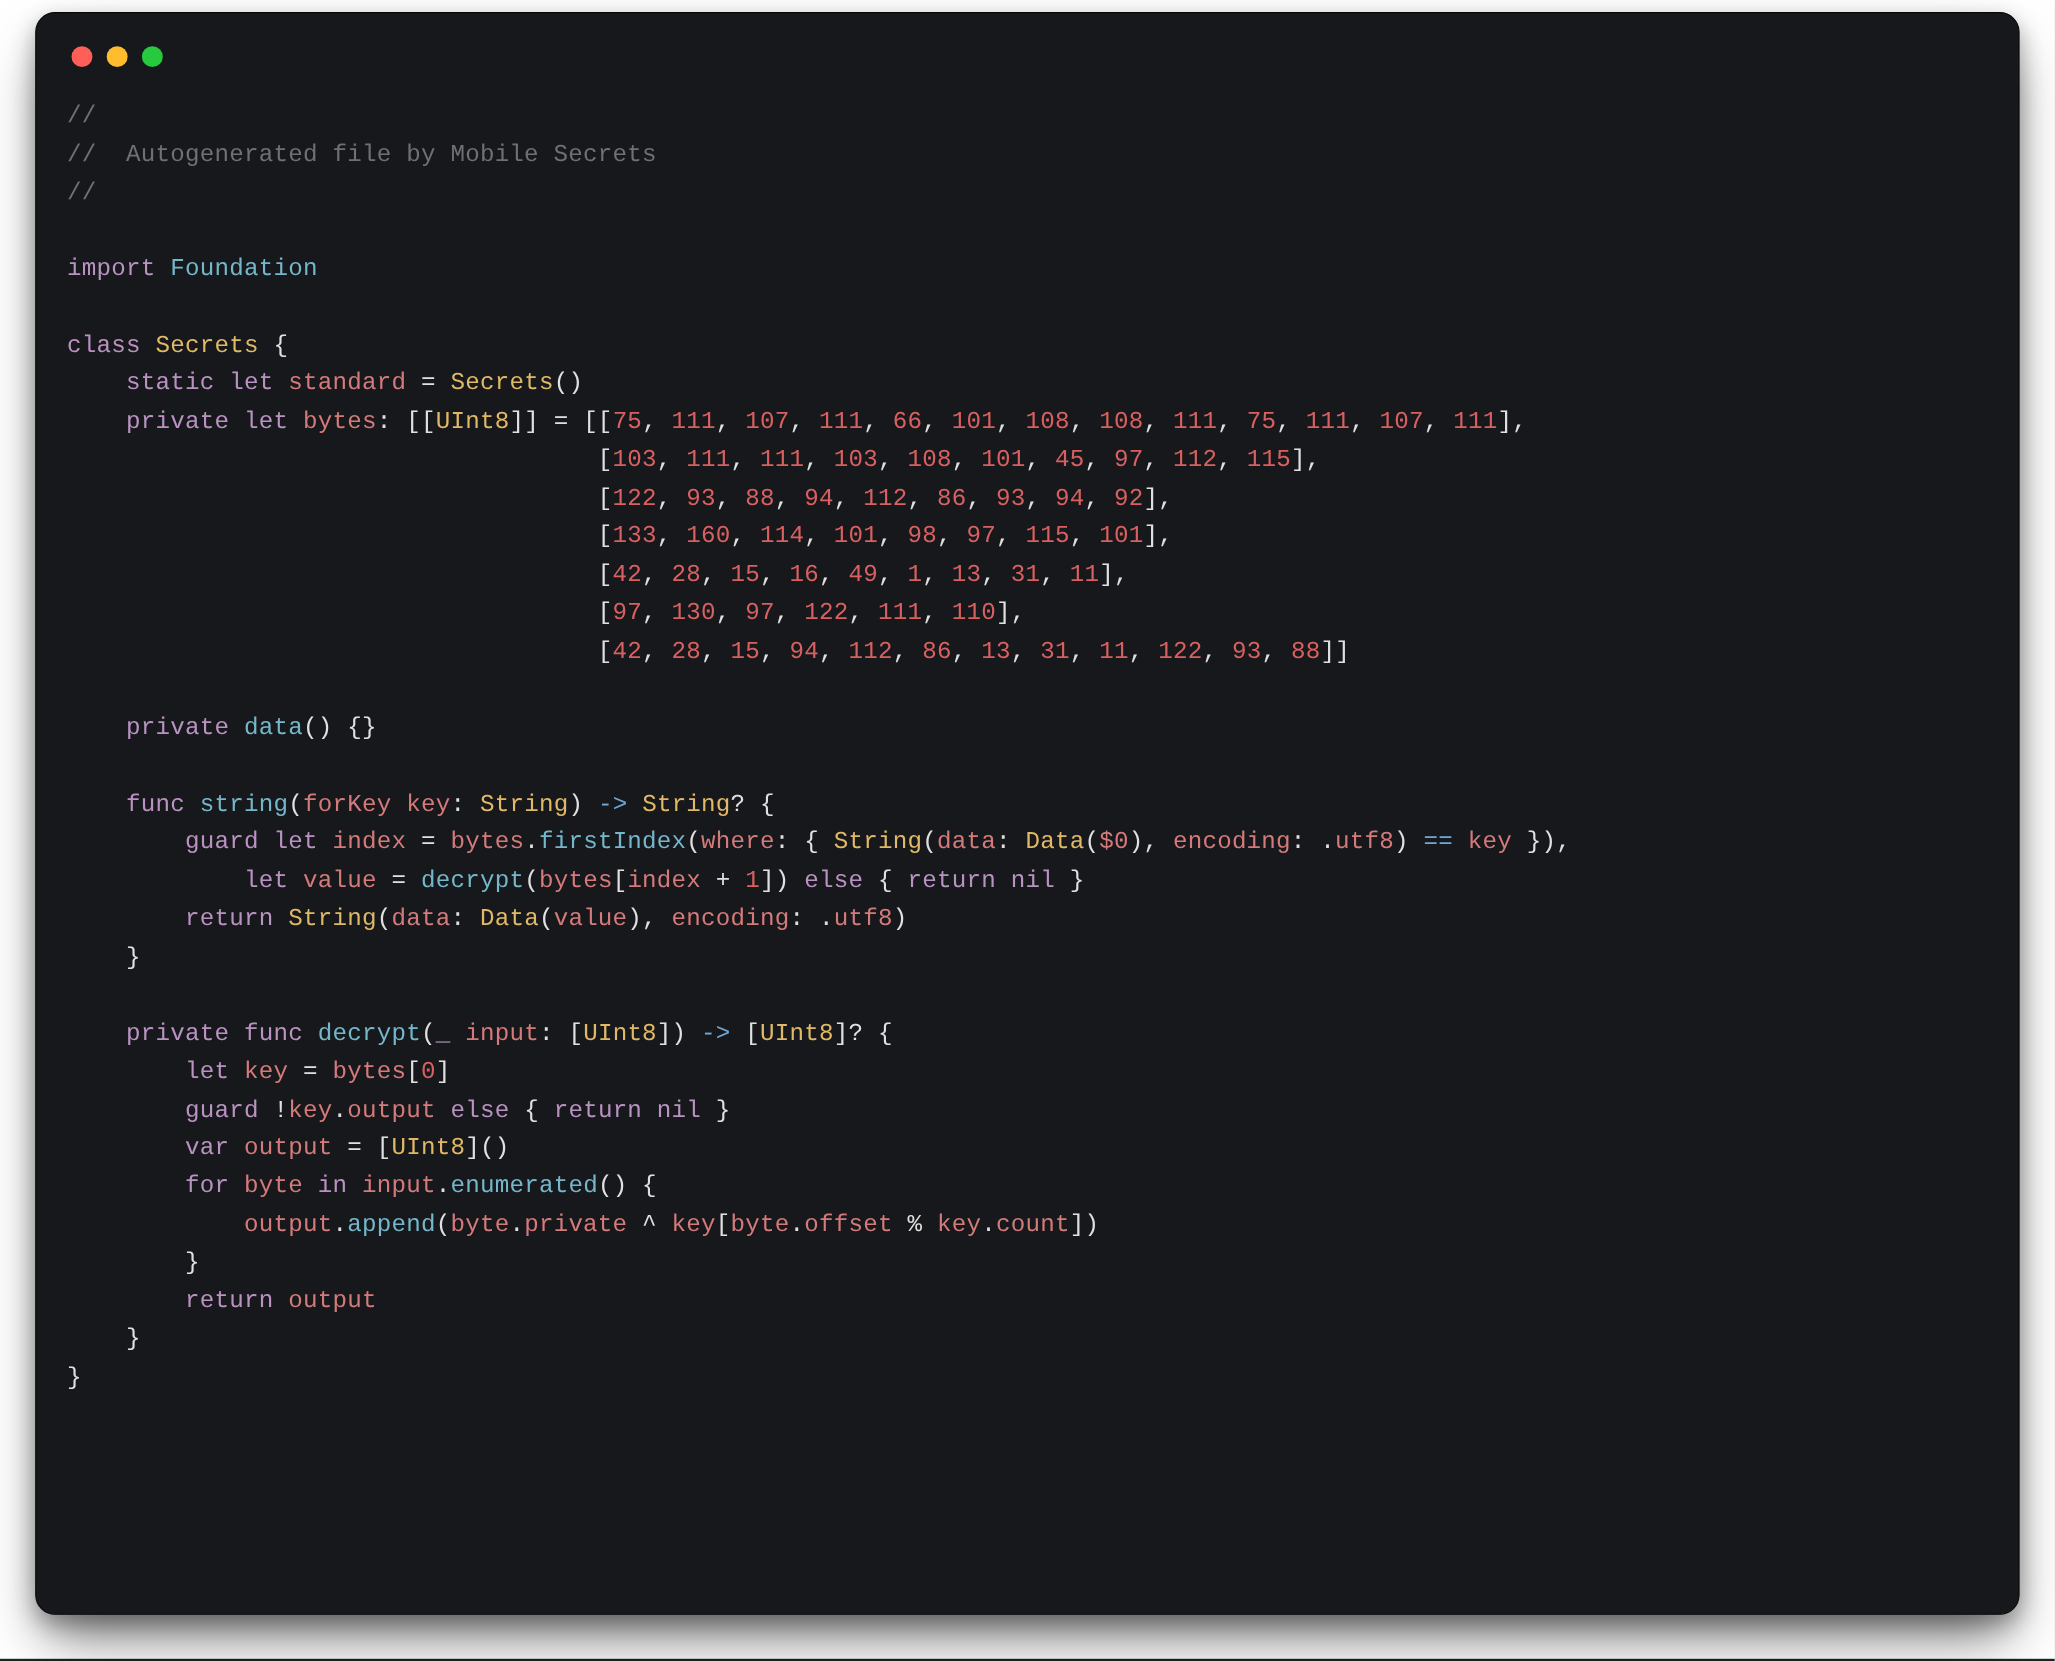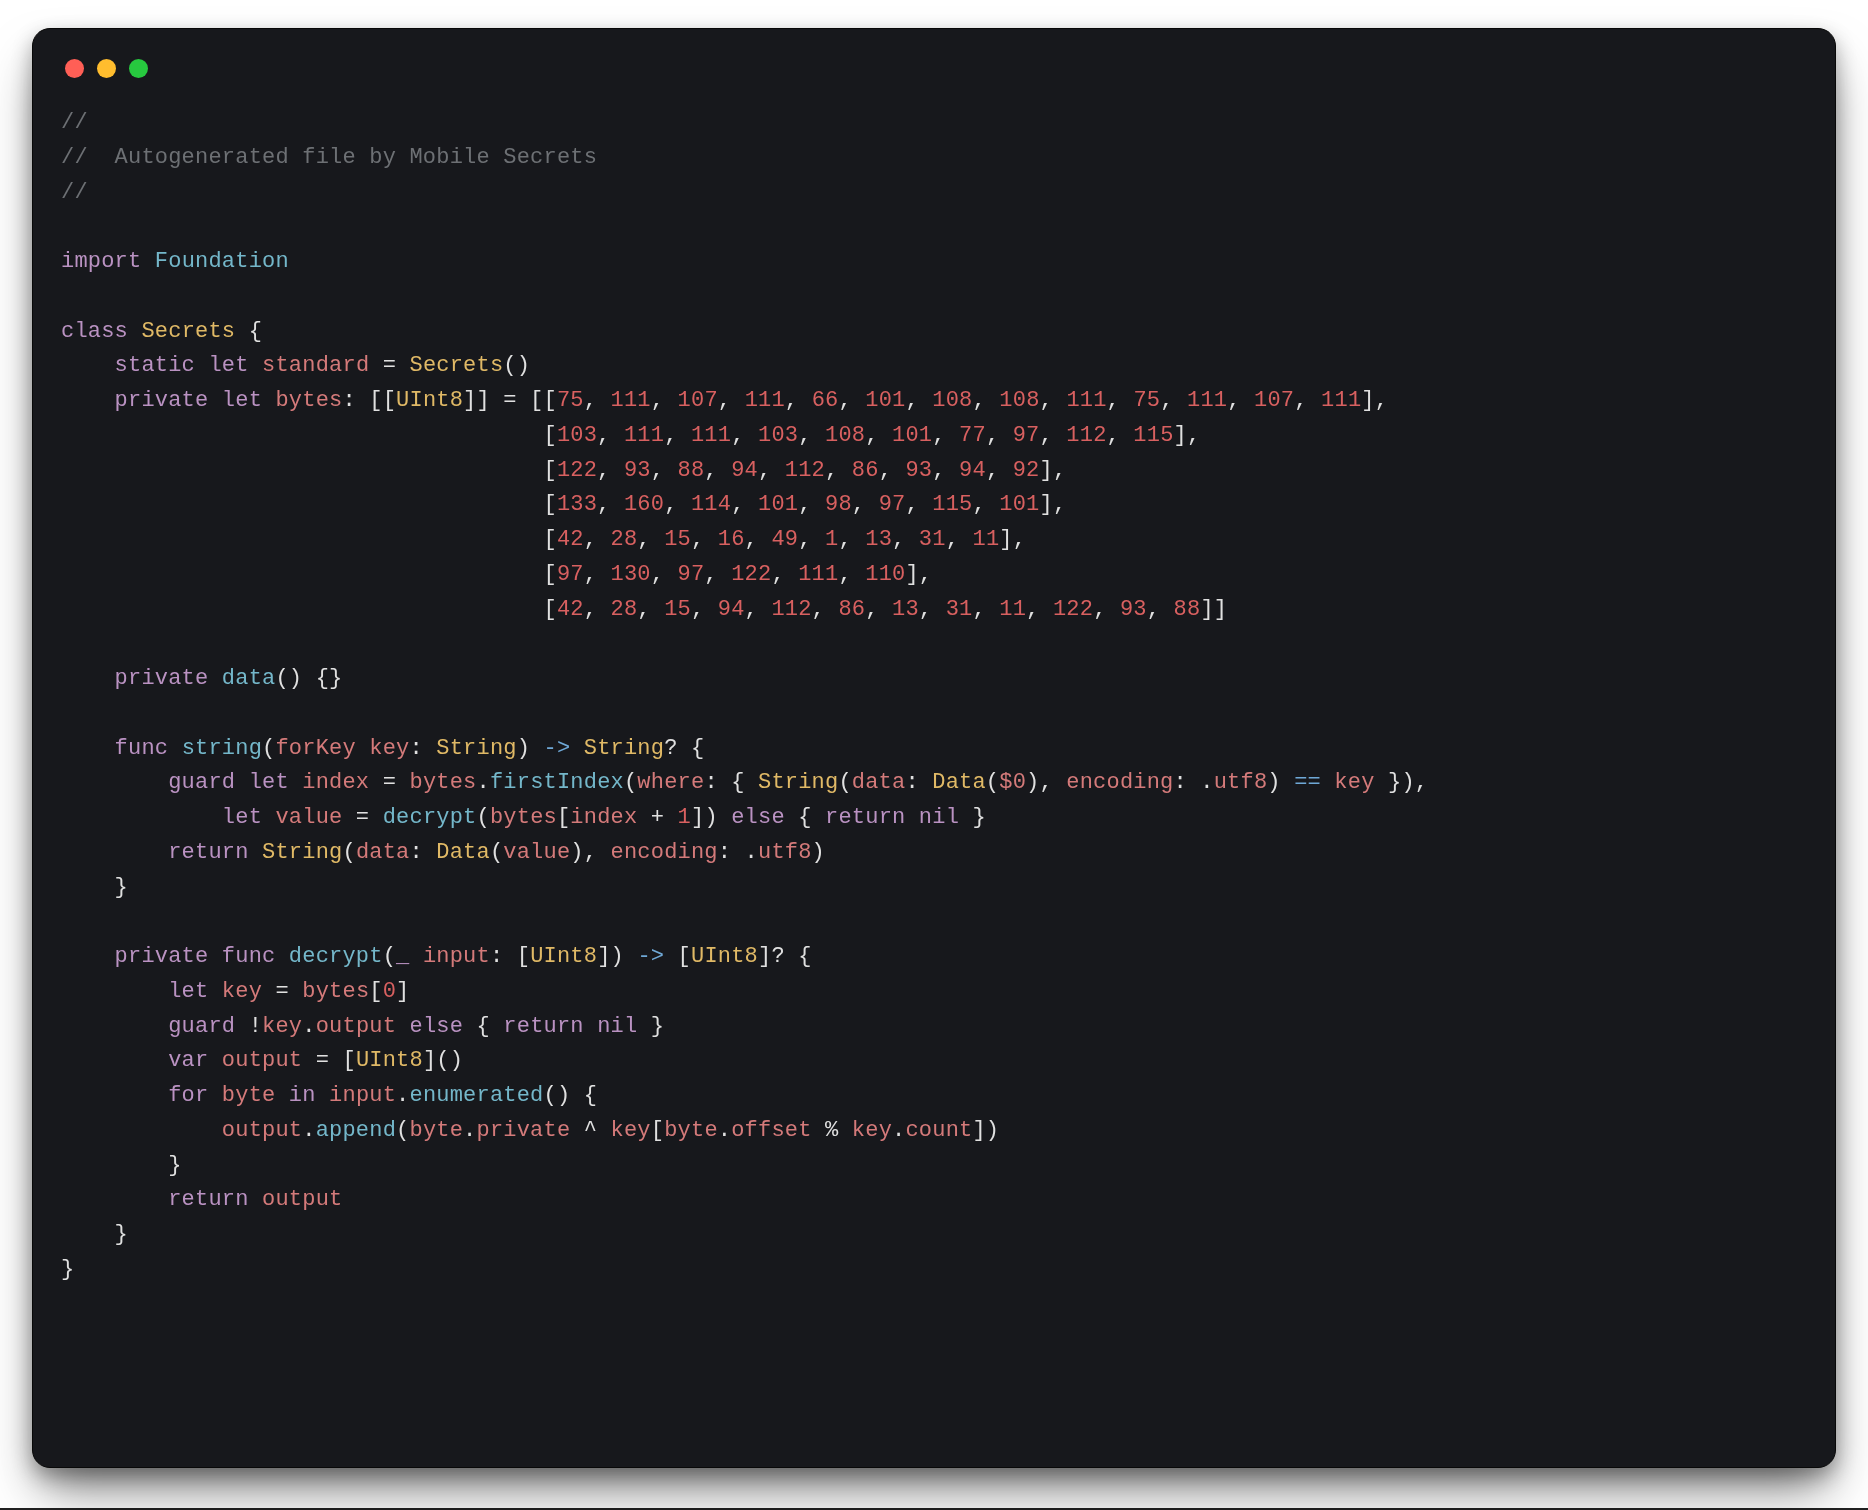--- a/index.html
+++ b/index.html
@@ -16,21 +16,21 @@
     --fn:#74b7ca;      
     --id:#d47a7a;      
     --str:#96c372;     
     --num:#d86060;     
     --op:#6fa8d6;      
   }
   html,body{margin:0;padding:0;background:var(--bg);}
   .stage{
     width:1868px;height:1510px;
     box-sizing:border-box;
-    padding:28px 32px 40px 32px;
+    padding:11px 32px 40px 32px;
     position:relative;
     border-bottom:2px solid #222;
   }
   .mac-window{
     width:100%;height:100%;
     background:var(--window);
     border:1px solid var(--window-border);
     border-radius:18px;
     box-shadow:0 28px 50px -10px rgba(0,0,0,.55),0 8px 20px rgba(0,0,0,.3);
     box-sizing:border-box;
@@ -72,21 +72,21 @@
 
 <pre class="code"><span class="cm">//</span>
 <span class="cm">//  Autogenerated file by Mobile Secrets</span>
 <span class="cm">//</span>
 
 <span class="kw">import</span> <span class="fn">Foundation</span>
 
 <span class="kw">class</span> <span class="ty">Secrets</span> {
     <span class="kw">static</span> <span class="kw">let</span> <span class="id">standard</span> = <span class="ty">Secrets</span>()
     <span class="kw">private</span> <span class="kw">let</span> <span class="id">bytes</span>: [[<span class="ty">UInt8</span>]] = [[<span class="num">75</span>, <span class="num">111</span>, <span class="num">107</span>, <span class="num">111</span>, <span class="num">66</span>, <span class="num">101</span>, <span class="num">108</span>, <span class="num">108</span>, <span class="num">111</span>, <span class="num">75</span>, <span class="num">111</span>, <span class="num">107</span>, <span class="num">111</span>],
-                                    [<span class="num">103</span>, <span class="num">111</span>, <span class="num">111</span>, <span class="num">103</span>, <span class="num">108</span>, <span class="num">101</span>, <span class="num">77</span>, <span class="num">97</span>, <span class="num">112</span>, <span class="num">115</span>],
+                                    [<span class="num">103</span>, <span class="num">111</span>, <span class="num">111</span>, <span class="num">103</span>, <span class="num">108</span>, <span class="num">101</span>, <span class="num">45</span>, <span class="num">97</span>, <span class="num">112</span>, <span class="num">115</span>],
                                     [<span class="num">122</span>, <span class="num">93</span>, <span class="num">88</span>, <span class="num">94</span>, <span class="num">112</span>, <span class="num">86</span>, <span class="num">93</span>, <span class="num">94</span>, <span class="num">92</span>],
                                     [<span class="num">133</span>, <span class="num">160</span>, <span class="num">114</span>, <span class="num">101</span>, <span class="num">98</span>, <span class="num">97</span>, <span class="num">115</span>, <span class="num">101</span>],
                                     [<span class="num">42</span>, <span class="num">28</span>, <span class="num">15</span>, <span class="num">16</span>, <span class="num">49</span>, <span class="num">1</span>, <span class="num">13</span>, <span class="num">31</span>, <span class="num">11</span>],
                                     [<span class="num">97</span>, <span class="num">130</span>, <span class="num">97</span>, <span class="num">122</span>, <span class="num">111</span>, <span class="num">110</span>],
                                     [<span class="num">42</span>, <span class="num">28</span>, <span class="num">15</span>, <span class="num">94</span>, <span class="num">112</span>, <span class="num">86</span>, <span class="num">13</span>, <span class="num">31</span>, <span class="num">11</span>, <span class="num">122</span>, <span class="num">93</span>, <span class="num">88</span>]]
 
     <span class="kw">private</span> <span class="fn">data</span>() {}
 
     <span class="kw">func</span> <span class="fn">string</span>(<span class="id">forKey</span> <span class="id">key</span>: <span class="ty">String</span>) <span class="op">-&gt;</span> <span class="ty">String</span>? {
         <span class="kw">guard</span> <span class="kw">let</span> <span class="id">index</span> = <span class="id">bytes</span>.<span class="fn">firstIndex</span>(<span class="id">where</span>: { <span class="ty">String</span>(<span class="id">data</span>: <span class="ty">Data</span>(<span class="id">$0</span>), <span class="id">encoding</span>: .<span class="id">utf8</span>) <span class="op">==</span> <span class="id">key</span> }),

